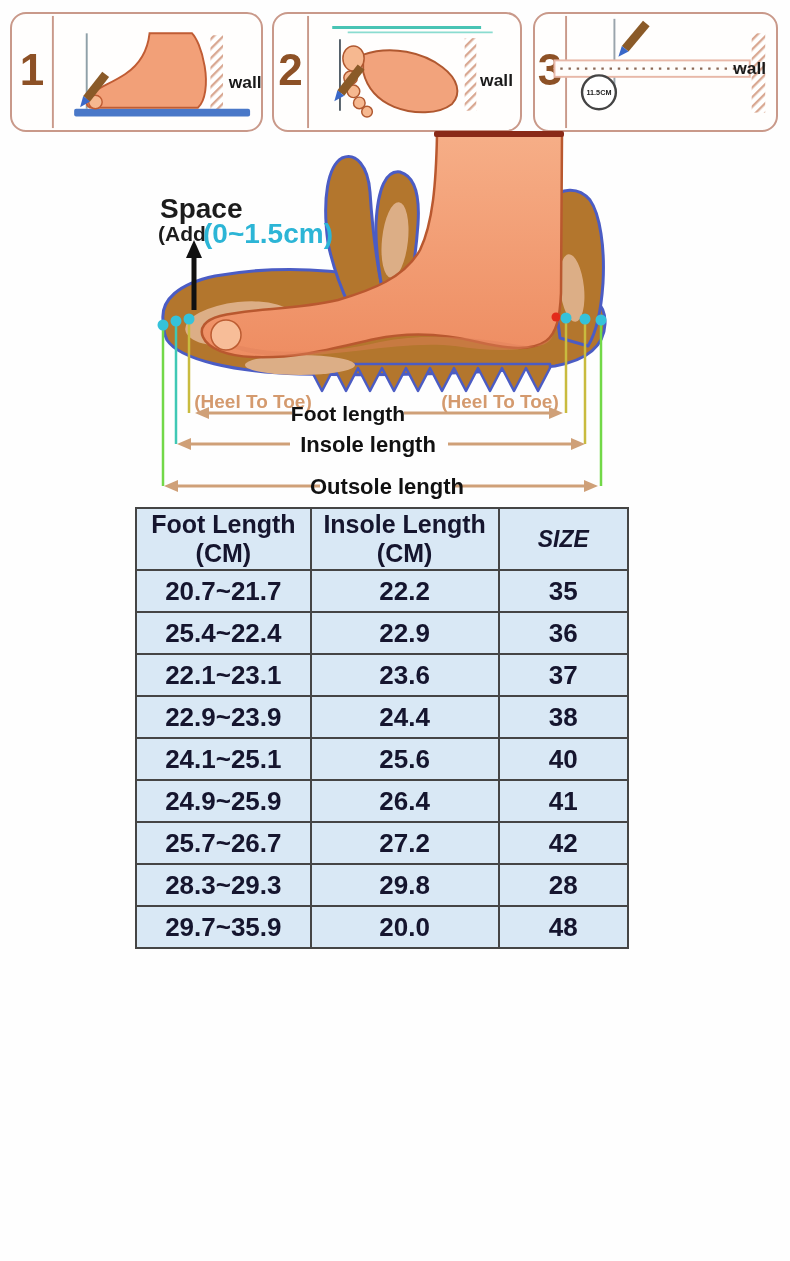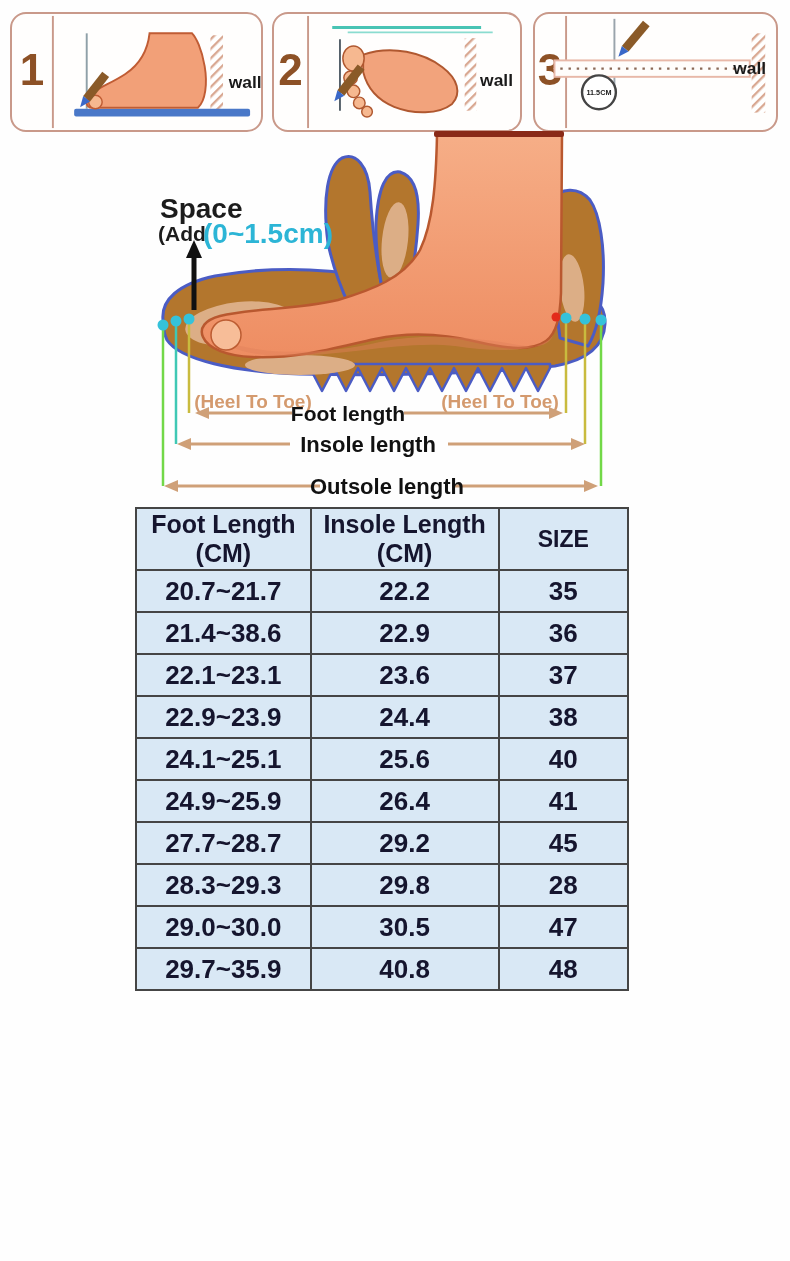--- a/index.html
+++ b/index.html
@@ -37,21 +37,21 @@
   table.size {
     width:100%; border-collapse:collapse; table-layout:fixed;
     background:#d9e8f5;
   }
   table.size th, table.size td {
     border:2px solid #454545;
     text-align:center; vertical-align:middle;
     color:#15152e; font-weight:bold;
   }
   table.size th { height:62px; font-size:25px; line-height:1.15; }
-  table.size th.size-col { font-size:23px; }
+  table.size th.size-col { font-size:23px;font-style:italic; }
   table.size td { height:42px; font-size:26px; }
   col.c1 { width:35.5%; } col.c2 { width:38.2%; } col.c3 { width:26.3%; }
 </style>
 </head>
 <body>
 
 <div class="step-box" id="step1">
   <span class="step-num">1</span>
   <svg viewBox="0 0 253 120">
     <defs>
@@ -218,21 +218,21 @@
         </th>
       </tr>
     </thead>
     <tbody id="size-rows">
         <tr>
           <td>20.7~21.7</td>
           <td>22.2</td>
           <td>35</td>
         </tr>
         <tr>
-          <td>21.4~38.6</td>
+          <td>25.4~22.4</td>
           <td>22.9</td>
           <td>36</td>
         </tr>
         <tr>
           <td>22.1~23.1</td>
           <td>23.6</td>
           <td>37</td>
         </tr>
         <tr>
           <td>22.9~23.9</td>
@@ -243,34 +243,29 @@
           <td>24.1~25.1</td>
           <td>25.6</td>
           <td>40</td>
         </tr>
         <tr>
           <td>24.9~25.9</td>
           <td>26.4</td>
           <td>41</td>
         </tr>
         <tr>
-          <td>27.7~28.7</td>
-          <td>29.2</td>
-          <td>45</td>
+          <td>25.7~26.7</td>
+          <td>27.2</td>
+          <td>42</td>
         </tr>
         <tr>
           <td>28.3~29.3</td>
           <td>29.8</td>
           <td>28</td>
         </tr>
         <tr>
-          <td>29.0~30.0</td>
-          <td>30.5</td>
-          <td>47</td>
-        </tr>
-        <tr>
           <td>29.7~35.9</td>
-          <td>40.8</td>
+          <td>20.0</td>
           <td>48</td>
         </tr>
       </tbody>
   </table>
 </div>
 
 </body></html>

